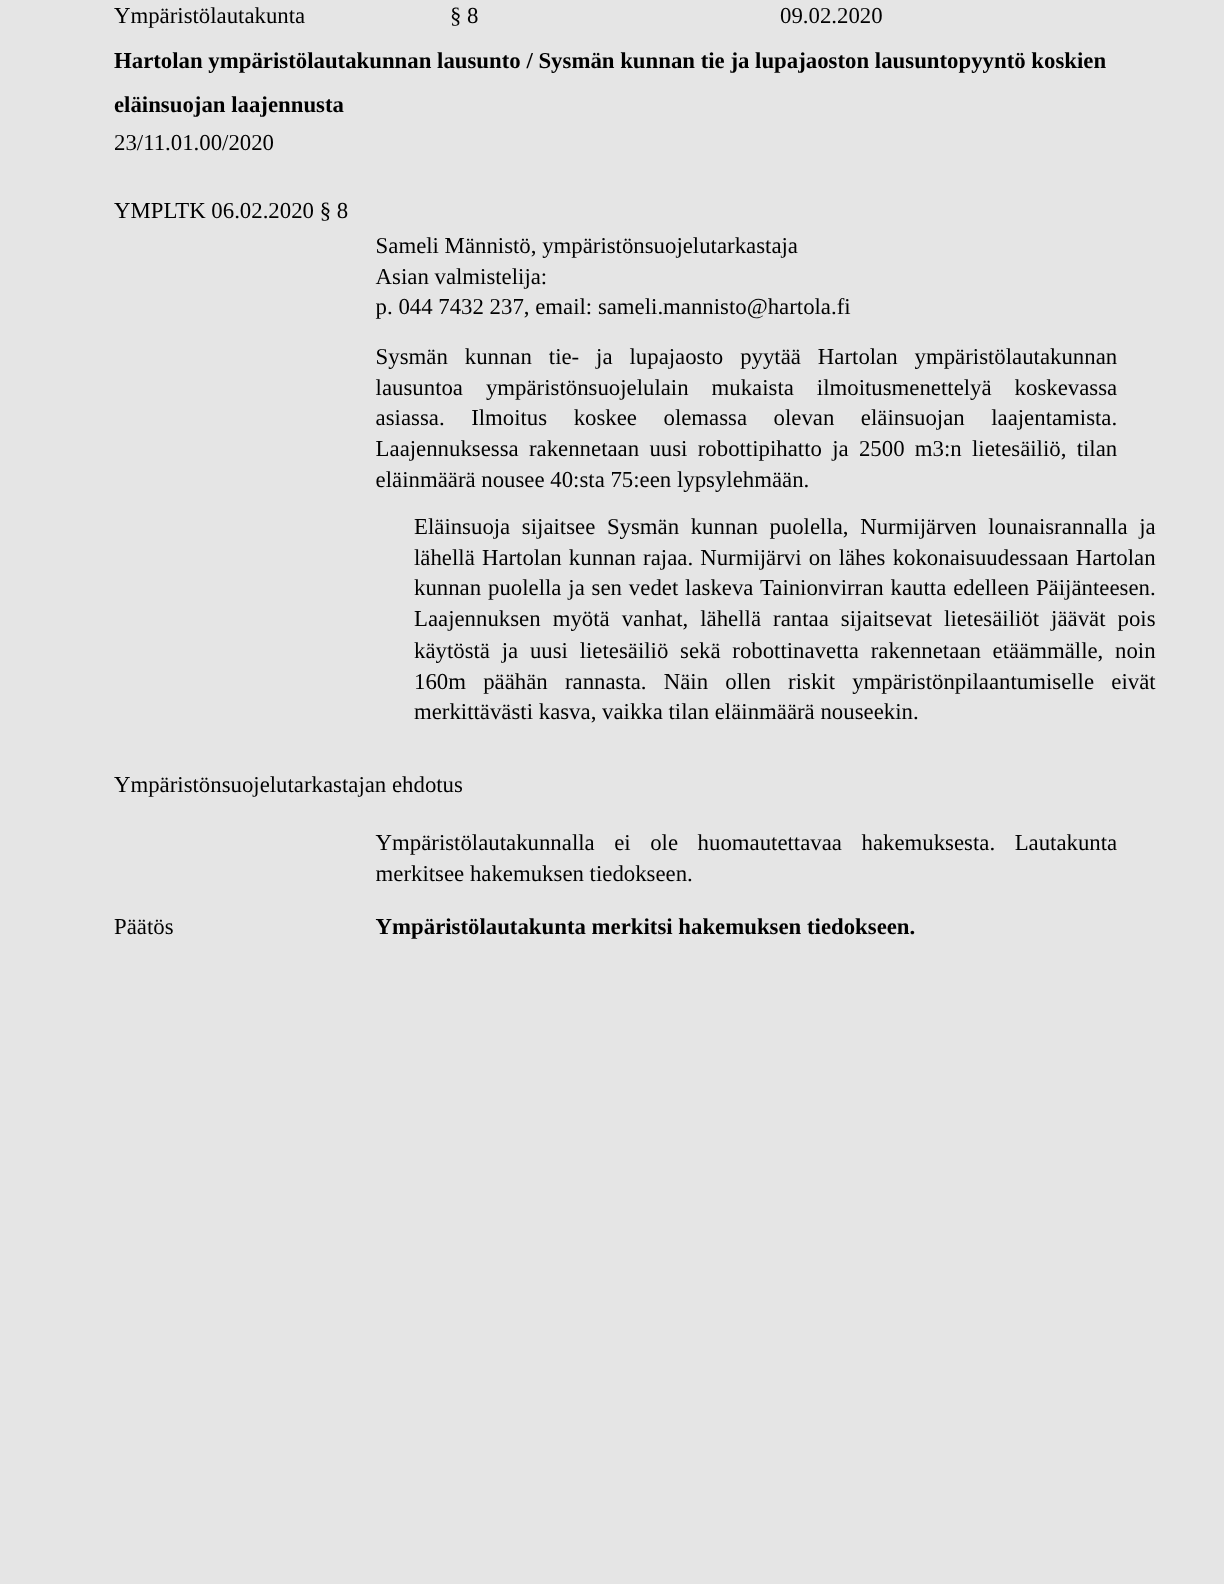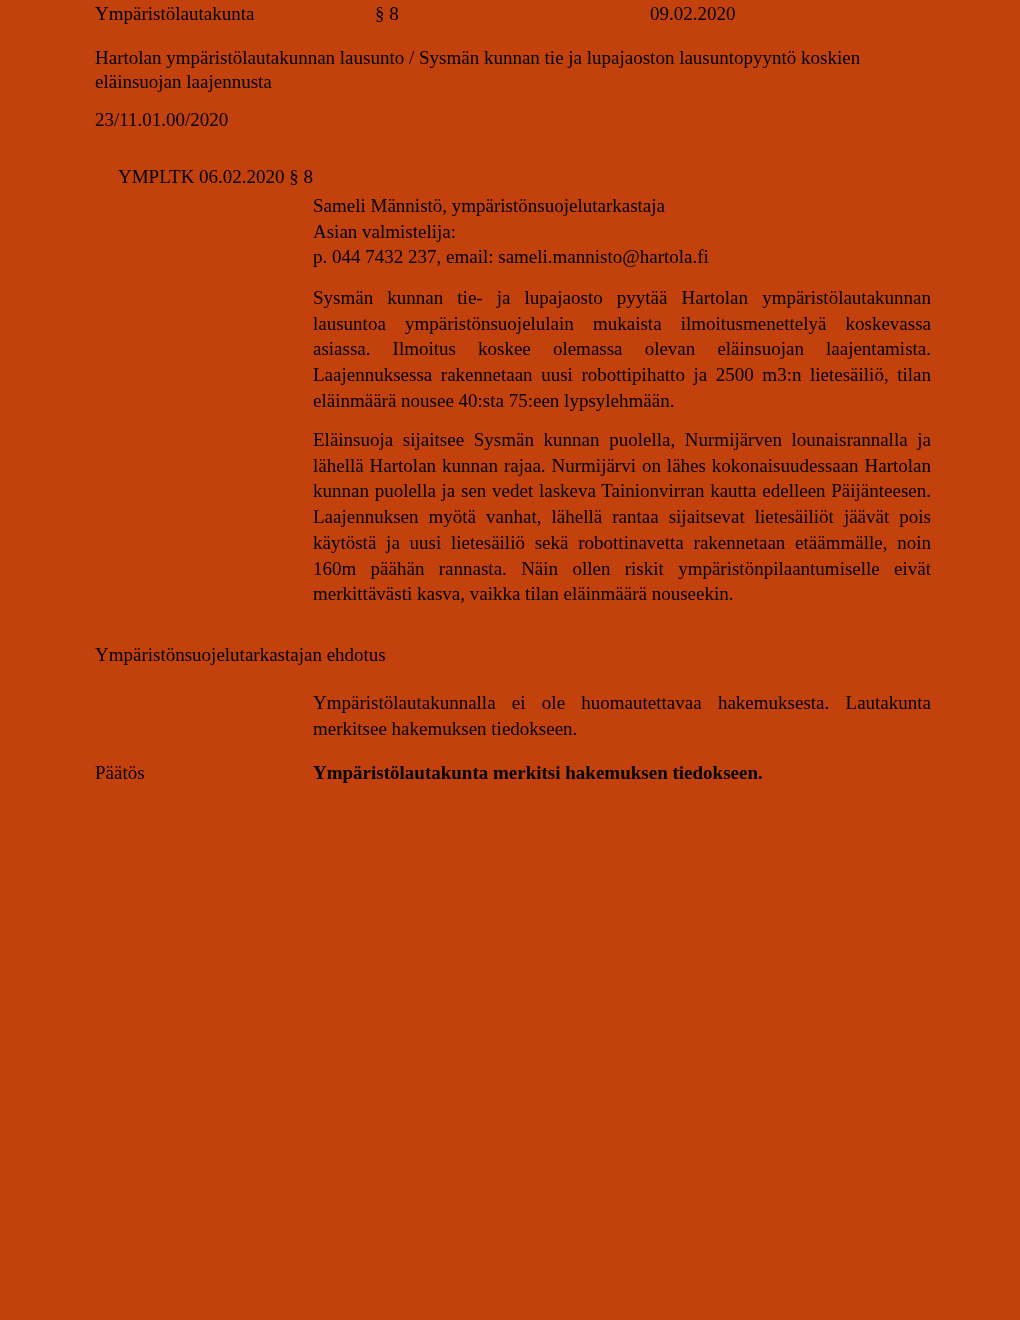--- a/index.html
+++ b/index.html
@@ -12,54 +12,54 @@
     height: 1320px;
     position: relative;
     font-family: "Liberation Serif", "DejaVu Serif", serif;
     font-size: 19px;
     color: #000000;
     overflow: hidden;
   }
   .page {
     position: absolute;
     inset: 0;
-    background: #c2410c;
+    background: #e5e5e5;
   }
   .abs { position: absolute; }
 
   .header-committee { left: 95px; top: 3px; }
   .header-section   { left: 375px; top: 3px; }
   .header-date      { left: 650px; top: 3px; }
 
   .doc-title {
     left: 95px;
-    top: 46px;
+    top: 34px;
     width: 845px;
-    font-weight: normal;
-    line-height: 24px;
+    font-weight: bold;
+    line-height: 36px;
   }
 
   .record-number { left: 95px; top: 109px; font-family: Liberation Serif, serif; }
-  .meeting-ref   { left: 95px; top: 166px; margin-left: 23px; }
+  .meeting-ref   { left: 95px; top: 166px; }
 
   .preparer-block {
     left: 313px;
     top: 193px;
     width: 640px;
     line-height: 25.5px;
   }
 
   .body-par {
     left: 313px;
     width: 618px;
     line-height: 25.7px;
     text-align: justify;
   }
   .par-1 { top: 285px; font-family: Liberation Serif, serif; }
-  .par-2 { top: 427px; }
+  .par-2 { top: 427px; margin-left: 32px; }
 
   .proposal-heading { left: 95px; top: 644px; }
 
   .proposal-text {
     left: 313px;
     top: 690px;
     width: 618px;
     line-height: 25.7px;
     text-align: justify;
   }

